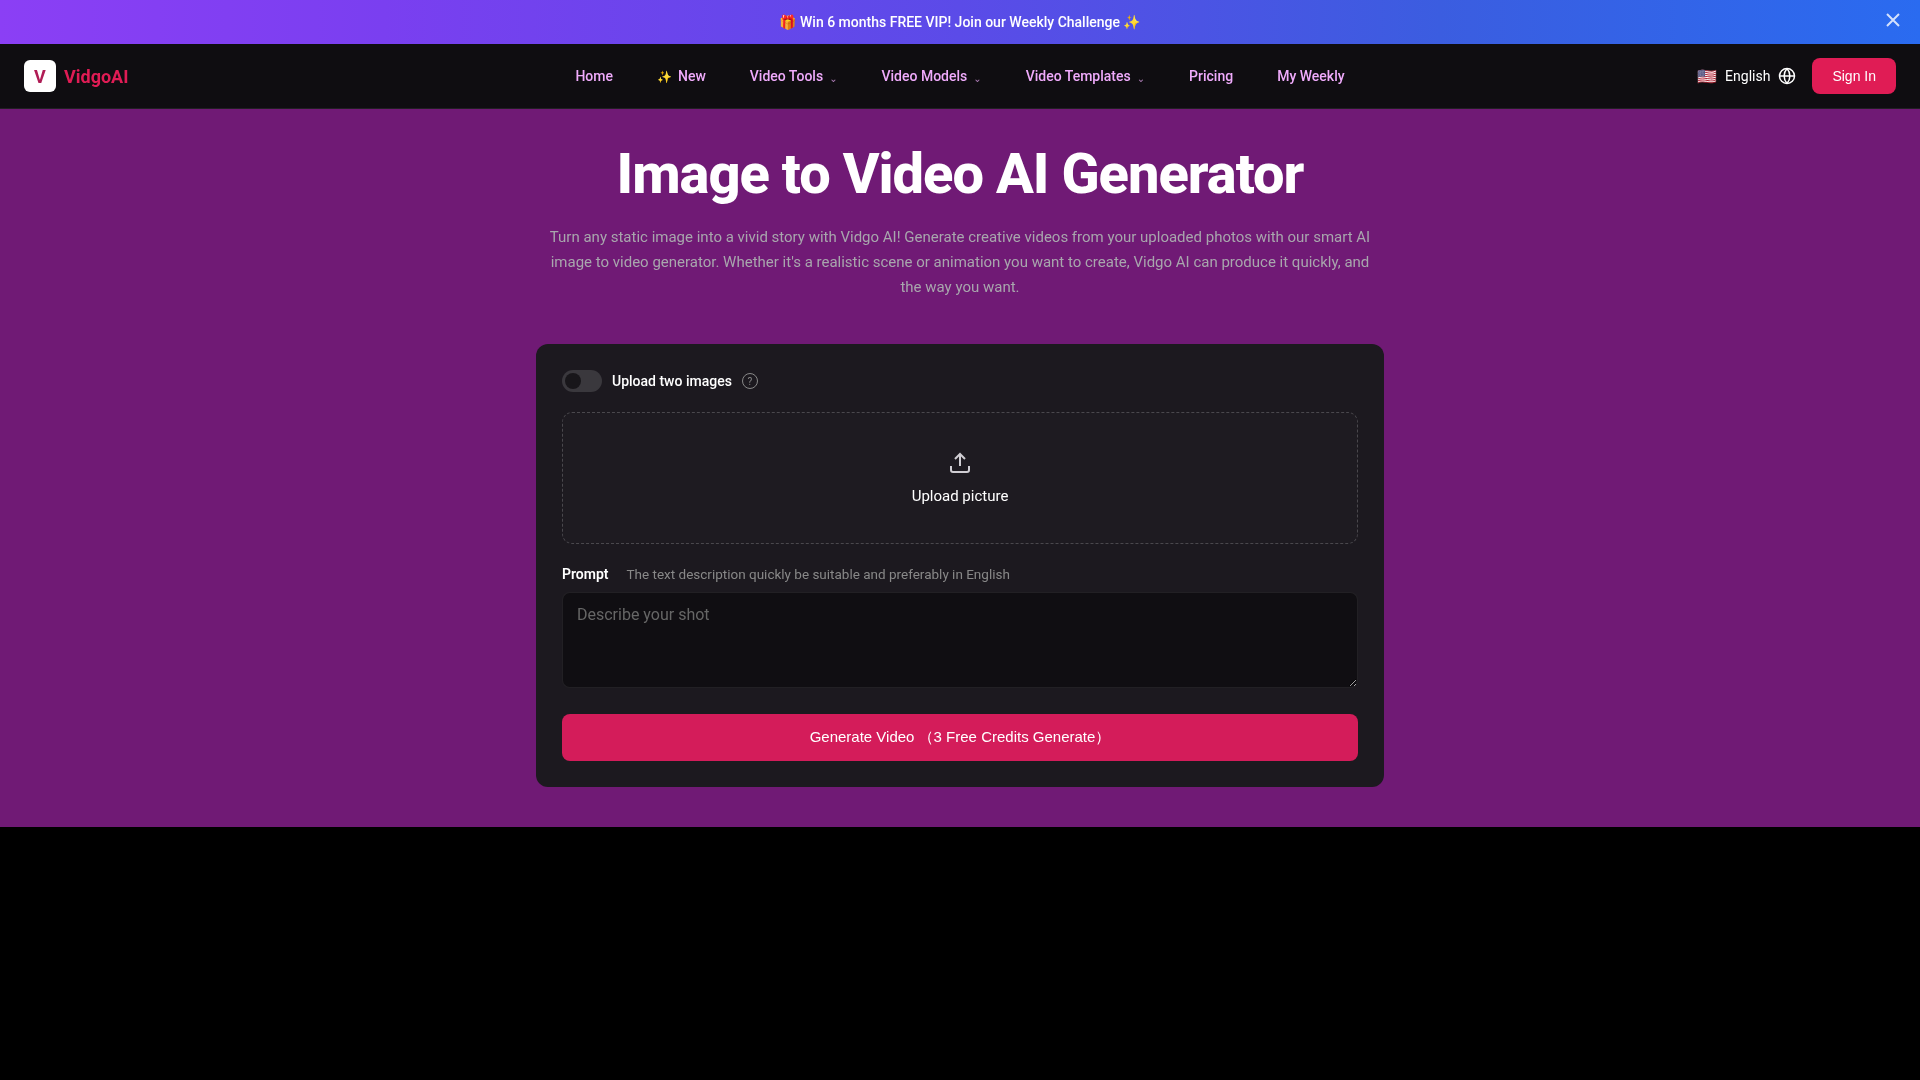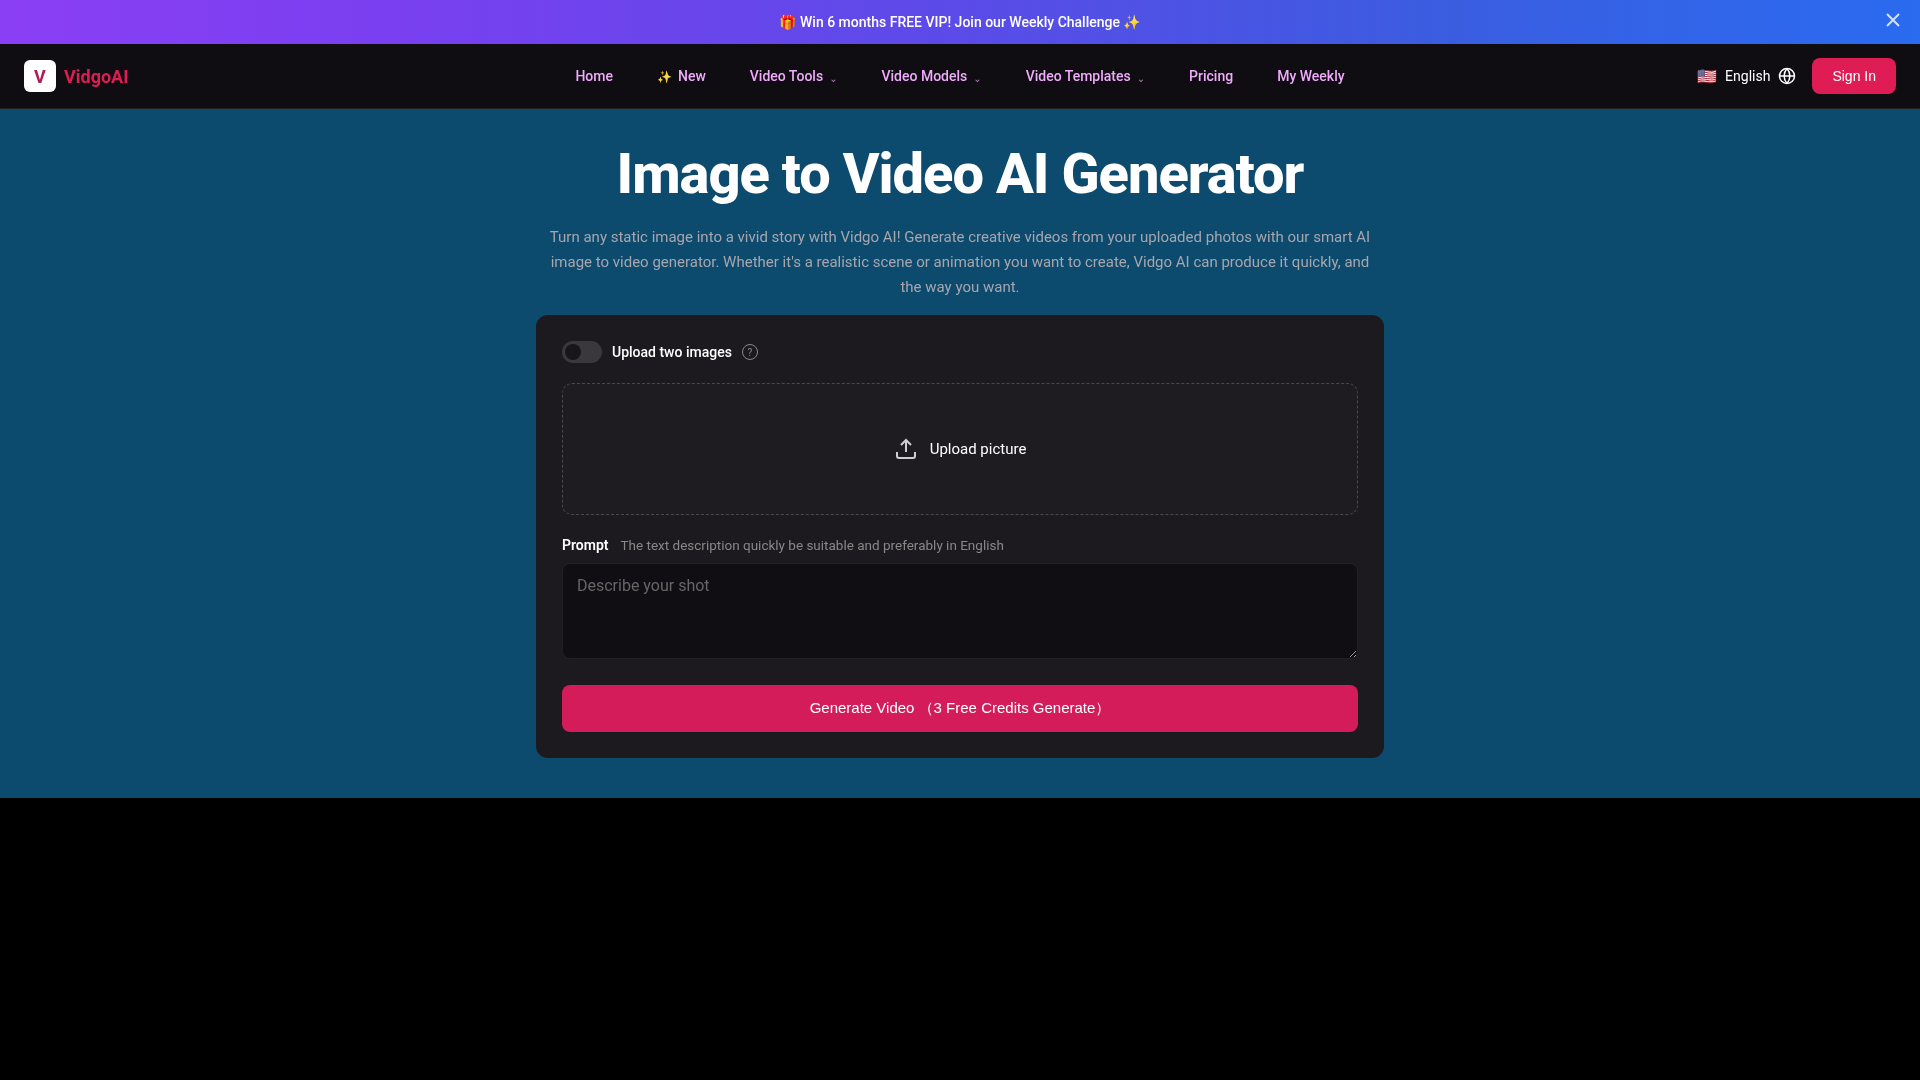--- a/index.html
+++ b/index.html
@@ -116,39 +116,39 @@
       border: none;
       padding: 10px 20px;
       border-radius: 8px;
       font-size: 14px;
       font-weight: 400;
       cursor: pointer;
     }
     .main {
       padding-top: 32px;
       text-align: center;
-      background: #0c4a6e;
+      background: #701a75;
       padding-bottom: 40px;
     }
     .title {
       font-size: 56px;
       font-weight: 800;
       margin-bottom: 18px;
       letter-spacing: -1px;
     }
     .subtitle {
       max-width: 830px;
       margin: 0 auto;
       color: #a8a6ad;
       font-size: 15px;
       line-height: 1.65;
     }
     .card {
       max-width: 848px;
-      margin: 16px auto 0;
+      margin: 45px auto 0;
       background: #1c191f;
       border-radius: 12px;
       padding: 26px 26px;
       text-align: left;
     }
     .toggle-row {
       display: flex;
       align-items: center;
       gap: 10px;
       margin-bottom: 20px;
@@ -185,40 +185,40 @@
       font-size: 10px;
       color: #888;
       cursor: pointer;
     }
     .upload-area {
       border: 1.5px dashed #4a484d;
       border-radius: 10px;
       background: rgba(255,255,255,0.01);
       height: 132px;
       display: flex;
-      flex-direction: row;
+      flex-direction: column;
       align-items: center;
       justify-content: center;
       gap: 12px;
       cursor: pointer;
       margin-bottom: 22px;
     }
     .upload-icon {
       width: 24px;
       height: 24px;
       color: #d0ced3;
     }
     .upload-text {
       font-size: 15px;
       color: #fff;
     }
     .prompt-row {
       display: flex;
       align-items: baseline;
-      gap: 12px;
+      gap: 18px;
       margin-bottom: 10px;
     }
     .prompt-label {
       font-size: 14px;
       font-weight: 600;
     }
     .prompt-hint {
       font-size: 13.5px;
       color: #888;
     }

